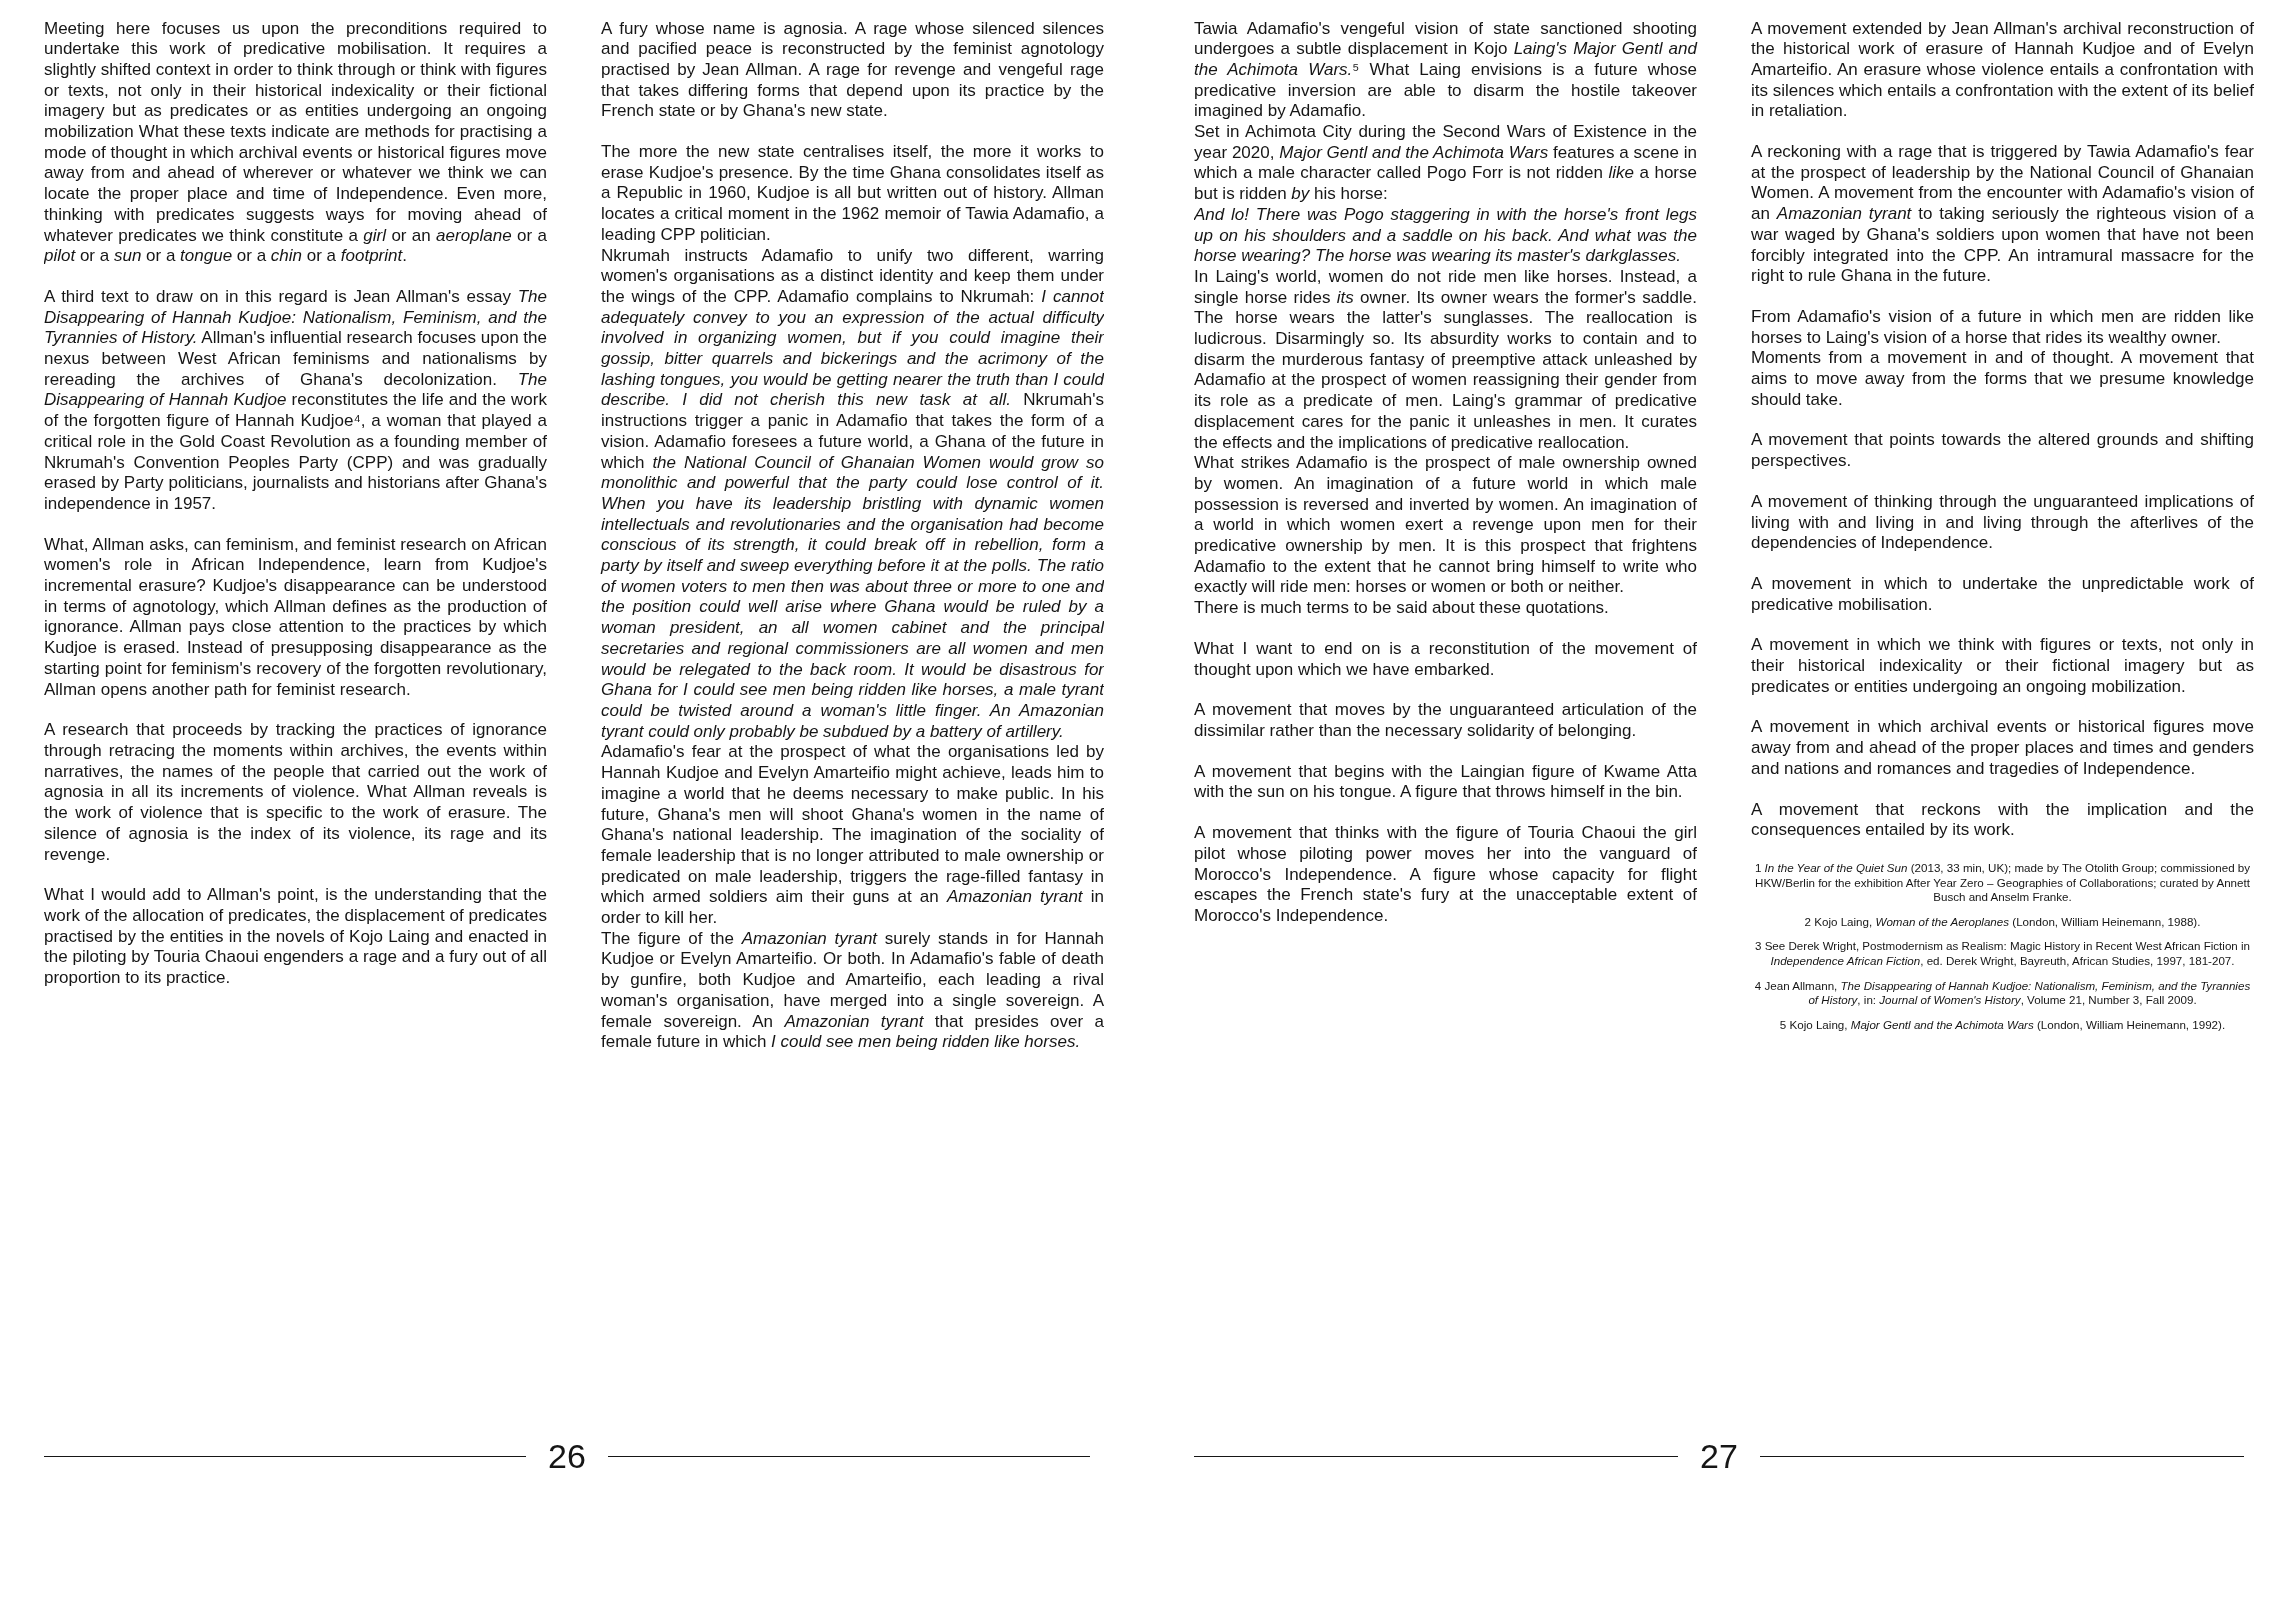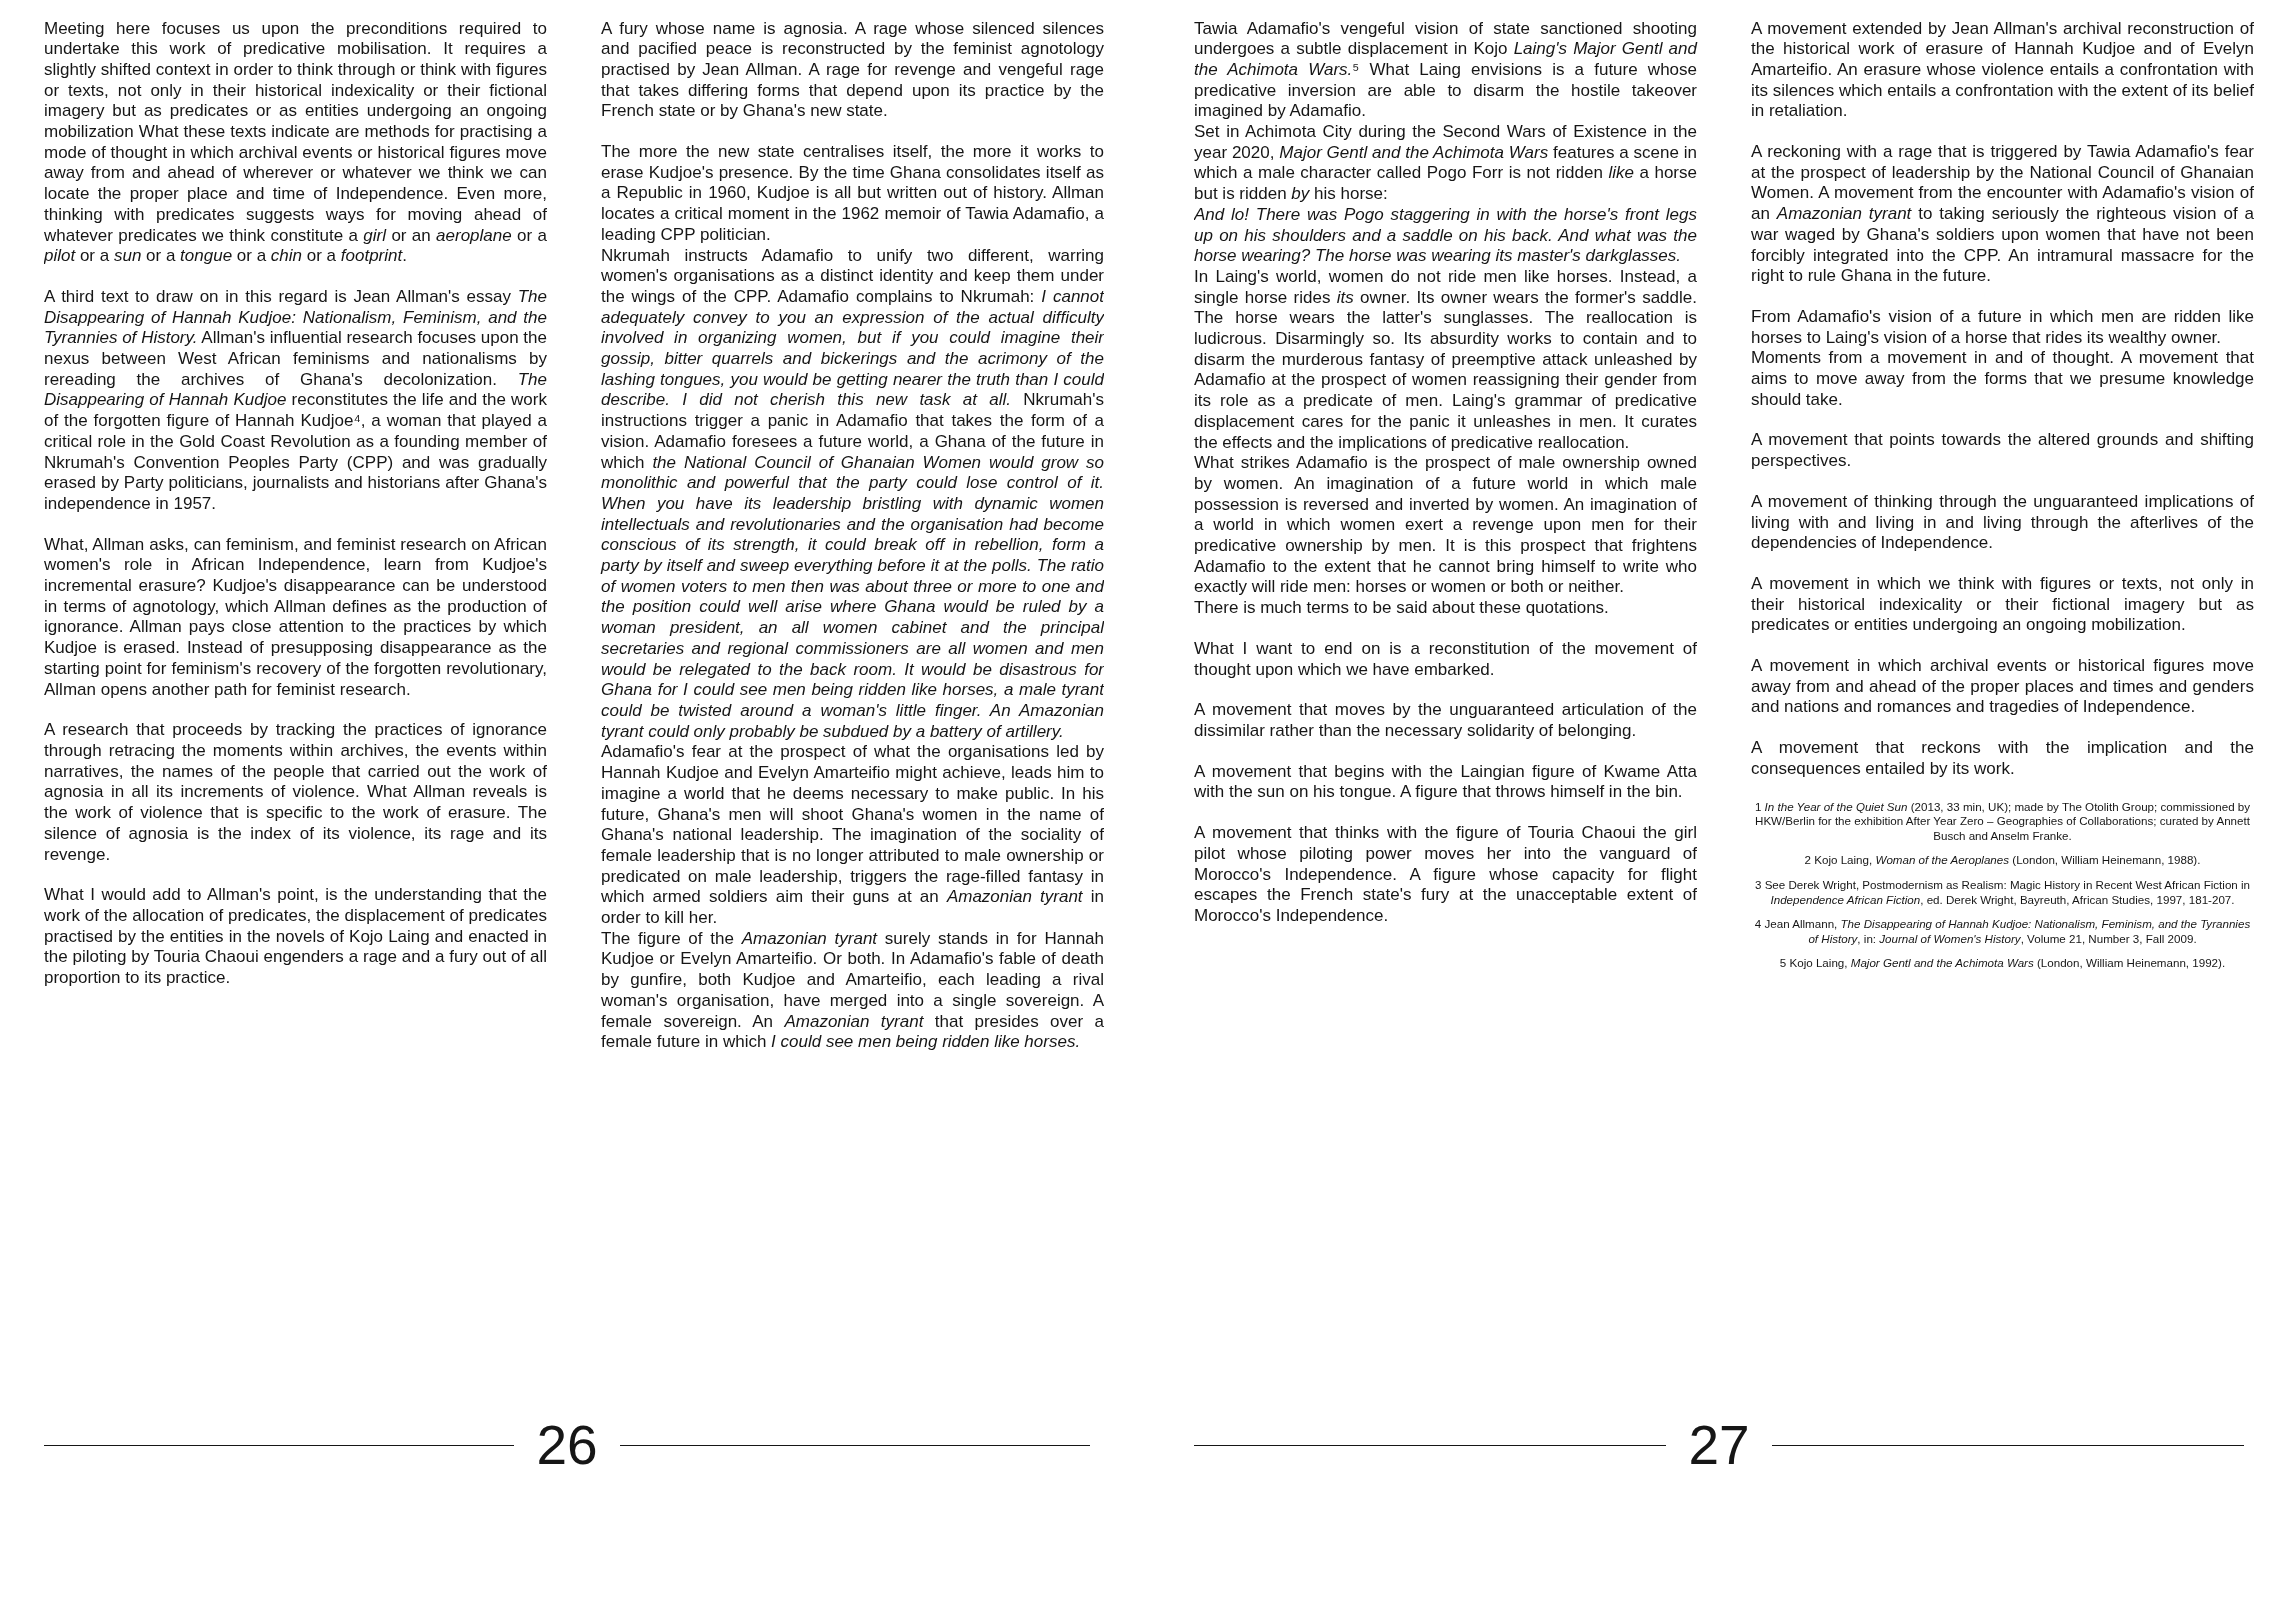--- a/index.html
+++ b/index.html
@@ -59,21 +59,21 @@
     gap: 14.8px;
   }
   .page--left  .footer { left: 44px; right: 54px; }
   .page--right .footer { left: 50px; right: 44px; }
   .rule {
     flex: 1;
     height: 0;
     border-top: 1.8px solid #161616;
   }
   .page-number {
-    font-size: 55px;
+    font-size: 34px;
     line-height: 1;
     font-weight: 400;
     padding: 0 7.4px;
   }
 </style>
 </head>
 <body>
 
 <div class="spread">
 
@@ -115,20 +115,21 @@
           <p class="para">A movement that begins with the Laingian figure of Kwame Atta with the sun on his tongue. A figure that throws himself in the bin.</p>
           <p class="para">A movement that thinks with the figure of Touria Chaoui the girl pilot whose piloting power moves her into the vanguard of Morocco's Independence. A figure whose capacity for flight escapes the French state's fury at the unacceptable extent of Morocco's Independence.</p>
         </div>
       <div class="column">
           <p class="para">A movement extended by Jean Allman's archival reconstruction of the historical work of erasure of Hannah Kudjoe and of Evelyn Amarteifio. An erasure whose violence entails a confrontation with its silences which entails a confrontation with the extent of its belief in retaliation.</p>
           <p class="para">A reckoning with a rage that is triggered by Tawia Adamafio's fear at the prospect of leadership by the National Council of Ghanaian Women. A movement from the encounter with Adamafio's vision of an <em>Amazonian tyrant</em> to taking seriously the righteous vision of a war waged by Ghana's soldiers upon women that have not been forcibly integrated into the CPP. An intramural massacre for the right to rule Ghana in the future.</p>
           <p class="para tight">From Adamafio's vision of a future in which men are ridden like horses to Laing's vision of a horse that rides its wealthy owner.</p>
           <p class="para">Moments from a movement in and of thought. A movement that aims to move away from the forms that we presume knowledge should take.</p>
           <p class="para">A movement that points towards the altered grounds and shifting perspectives.</p>
           <p class="para">A movement of thinking through the unguaranteed implications of living with and living in and living through the afterlives of the dependencies of Independence.</p>
+          <p class="para">A movement in which to undertake the unpredictable work of predicative mobilisation.</p>
           <p class="para">A movement in which we think with figures or texts, not only in their historical indexicality or their fictional imagery but as predicates or entities undergoing an ongoing mobilization.</p>
           <p class="para">A movement in which archival events or historical figures move away from and ahead of the proper places and times and genders and nations and romances and tragedies of Independence.</p>
           <p class="para">A movement that reckons with the implication and the consequences entailed by its work.</p>
           <div class="footnotes">
             <p class="footnote">1 <em>In the Year of the Quiet Sun</em> (2013, 33 min, UK); made by The Otolith Group; commissioned by HKW/Berlin for the exhibition After Year Zero – Geographies of Collaborations; curated by Annett Busch and Anselm Franke.</p>
             <p class="footnote">2 Kojo Laing, <em>Woman of the Aeroplanes</em> (London, William Heinemann, 1988).</p>
             <p class="footnote">3 See Derek Wright, Postmodernism as Realism: Magic History in Recent West African Fiction in <em>Independence African Fiction</em>, ed. Derek Wright, Bayreuth, African Studies, 1997, 181-207.</p>
             <p class="footnote">4 Jean Allmann, <em>The Disappearing of Hannah Kudjoe: Nationalism, Feminism, and the Tyrannies of History</em>, in: <em>Journal of Women's History</em>, Volume 21, Number 3, Fall 2009.</p>
             <p class="footnote">5 Kojo Laing, <em>Major Gentl and the Achimota Wars</em> (London, William Heinemann, 1992).</p>
           </div>

